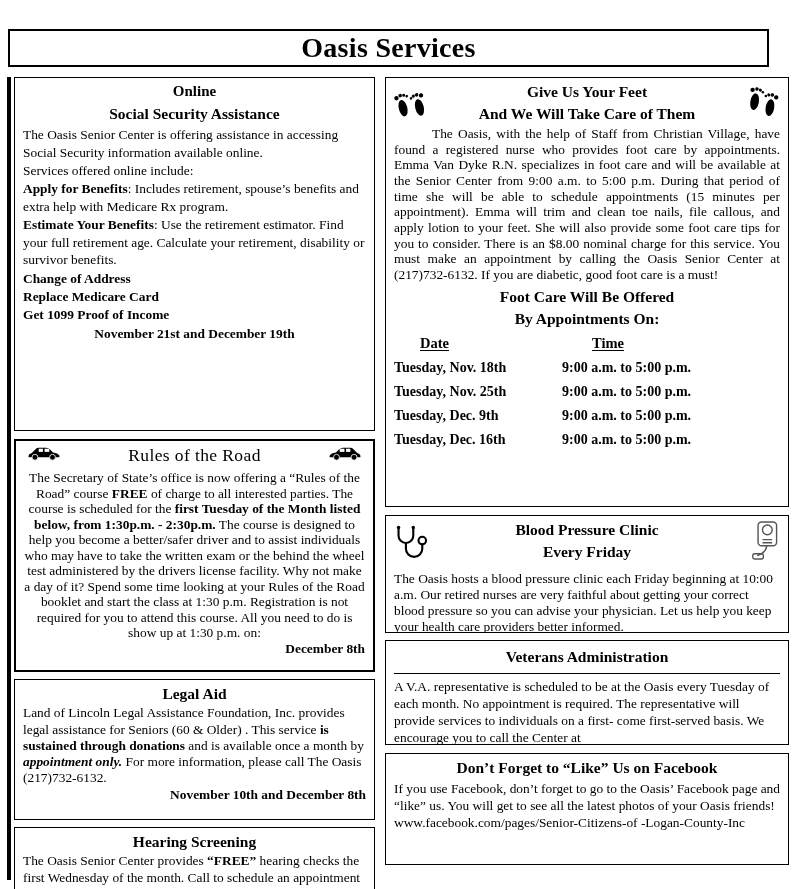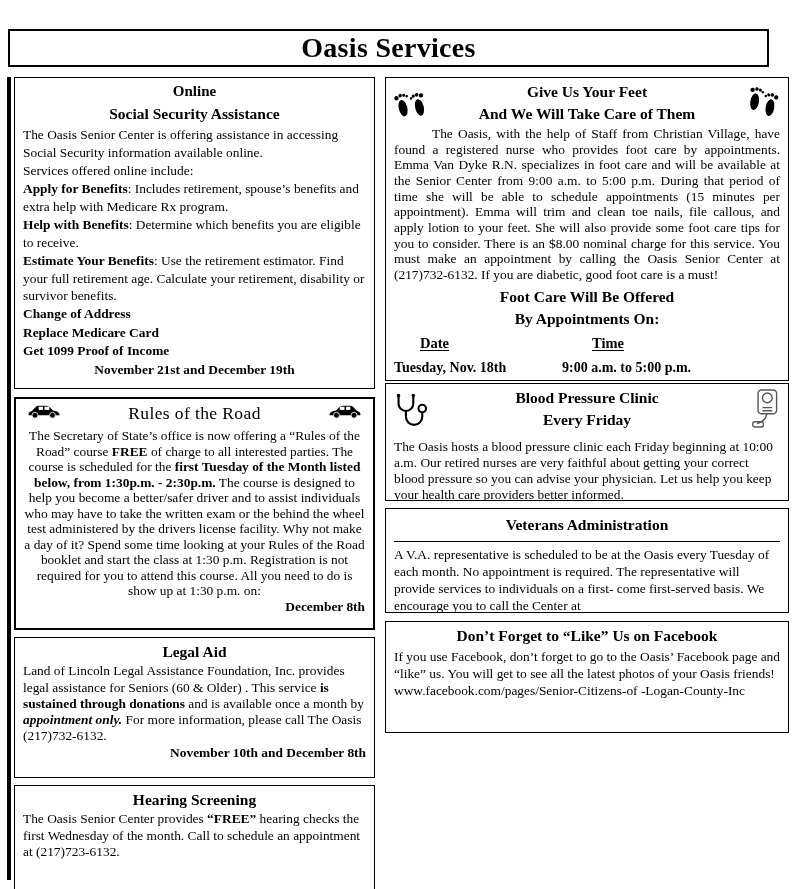--- a/index.html
+++ b/index.html
@@ -15,38 +15,38 @@
   .box{position:relative;border:1.5px solid #000;background:#fff;padding:3px 8px;overflow:hidden}
   .box p{margin:0;font-size:13.4px;line-height:1.17}
   .title{text-align:center;font-weight:bold;font-size:15.5px;line-height:1.45}
   .t-sm{font-size:15px}
   .bold{font-weight:bold}
   .center{text-align:right}
   .ital{font-style:italic}
   u{text-underline-offset:2px}
   .icon{position:absolute;line-height:0}
 
-  .box-ss{height:312px;margin-bottom:8px}
+  .box-ss{height:354px;margin-bottom:8px}
   .box-ss p{line-height:1.3;margin:1px 0}
   .dates-ss{text-align:center;margin-top:3px}
 
   .box-rules{height:233px;margin-bottom:7px;border-width:2px}
   .rules-head{display:flex;align-items:center;justify-content:space-between;margin:1px 3px 4px}
   .rules-title{font-size:17.5px;letter-spacing:.4px}
   .box-rules .rules-body{text-align:center;line-height:1.16}
   .rules-date{margin-top:1px}
 
   .box-legal{height:141px;margin-bottom:7px}
   .box-legal p{line-height:1.21}
   .dates-legal{margin-top:11px}
 
   .box-hearing{height:110px}
   .box-hearing p{line-height:1.22}
 
-  .box-feet{height:304px;margin-bottom:2px}
+  .box-feet{height:430px;margin-bottom:8px}
   .feet-l{left:8px;top:8px;transform:rotate(-14deg)}
   .feet-r{right:8px;top:5px;transform:rotate(10deg)}
   .feet-body{text-align:justify;text-indent:38px;line-height:1.15;margin-top:2px}
   .offered{margin-top:3px}
   .sched-head{display:flex;font-weight:bold;font-size:14.5px;margin-top:4px}
   .sched-row{display:flex;font-weight:bold;font-size:14px;margin-top:8px}
   .s-date{width:168px}
   .s-time{flex:1}
   .sched-head .s-date u{margin-left:26px}
   .sched-head .s-time u{margin-left:30px}
@@ -74,21 +74,20 @@
   <div class="left-rule"></div>
 
   <div class="col col-left">
 
     <section class="box box-ss">
       <div class="title t-sm">Online</div>
       <div class="title">Social Security Assistance</div>
       <p>The Oasis Senior Center is offering assistance in accessing Social Security information available online.</p>
       <p>Services offered online include:</p>
       <p><b>Apply for Benefits</b><span>:  Includes retirement, spouse’s  benefits and extra help with Medicare Rx program.</span></p>
-      <p><b>Help with Benefits</b><span>:  Determine which benefits you are eligible to receive.</span></p>
       <p><b>Estimate Your Benefits</b><span>:  Use the retirement estimator. Find your full retirement age.  Calculate your retirement, disability or survivor benefits.</span></p>
       <p class="bold">Change of Address</p>
       <p class="bold">Replace Medicare Card</p>
       <p class="bold">Get 1099 Proof of  Income</p>
       <p class="bold dates-ss">November 21st and December 19th</p>
     </section>
 
     <section class="box box-rules">
       <div class="rules-head">
         <span class="car-wrap">

